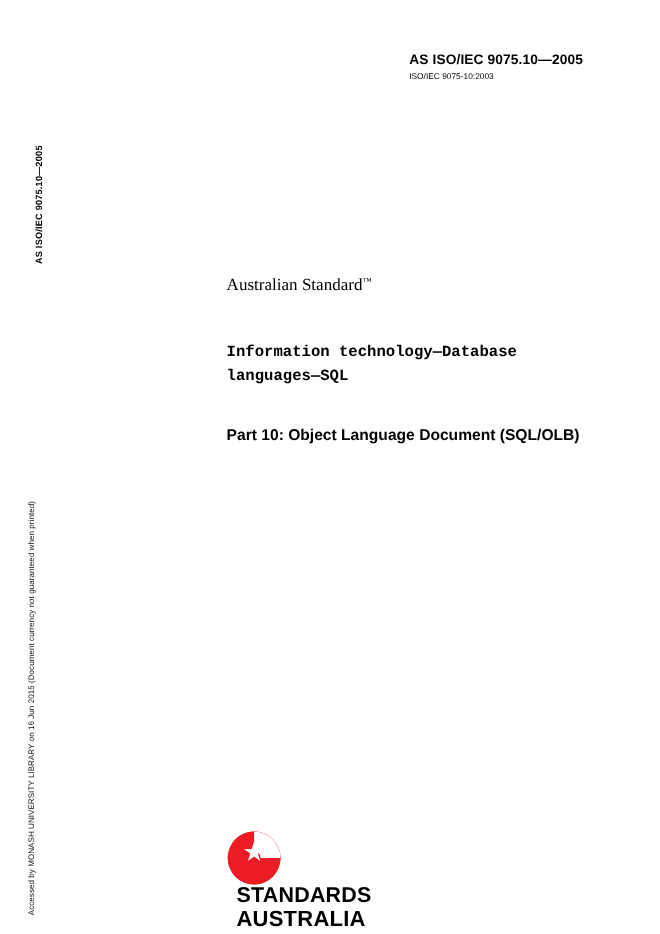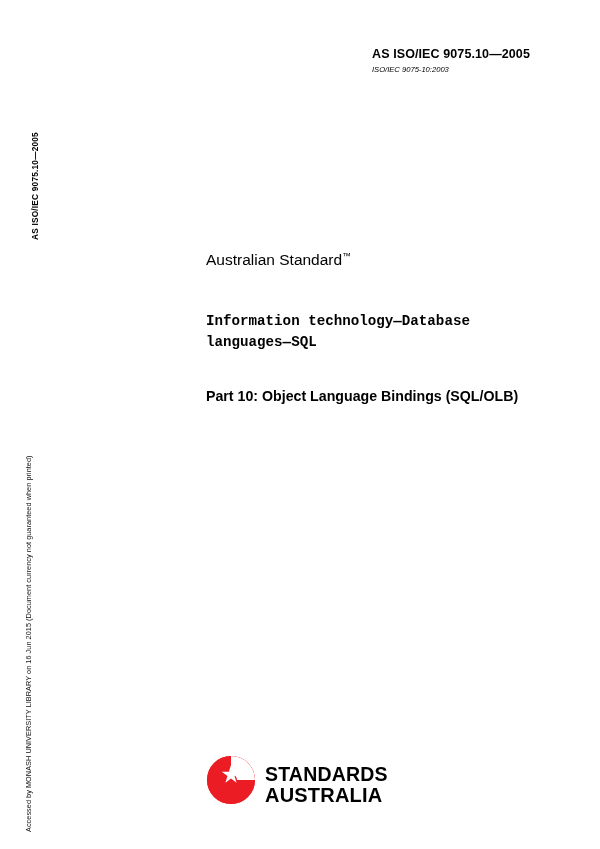--- a/index.html
+++ b/index.html
@@ -32,21 +32,20 @@
     letter-spacing: 0.1px;
     white-space: nowrap;
     line-height: 1.2;
   }
   .header-sub {
     font-size: 7.6px;
     font-weight: normal;
     margin-top: 3px;
     white-space: nowrap;
     line-height: 1.2;
-    font-style: italic;
   }
 
   
   .spine-label {
     position: absolute;
     left: 30px;
     top: 100px;
     width: 18px;
     height: 140px;
     font-size: 8.3px;
@@ -77,20 +76,21 @@
     position: absolute;
     left: 206px;
     top: 250px;
     width: 350px;
   }
   .as-line {
     font-size: 15.5px;
     font-weight: normal;
     line-height: 1.25;
     margin: 0 0 42px 0;
+    font-family: Liberation Serif, serif;
   }
   .as-line .tm {
     font-size: 8.5px;
     vertical-align: super;
     line-height: 1;
   }
   .doc-title {
     font-size: 14.2px;
     font-weight: bold;
     line-height: 1.42;
@@ -105,21 +105,22 @@
     margin: 0;
     max-width: 330px;
   }
 
   
   .logo-wrap {
     position: absolute;
     left: 206px;
     top: 755px;
     display: flex;
-    align-items: flex-end;
+    align-items: flex-start;
+    flex-direction: column;
   }
   .logo-mark {
     width: 50px;
     height: 50px;
     position: relative;
     flex: 0 0 auto;
   }
   .logo-text {
     margin-left: 9px;
     line-height: 1.0;
@@ -150,21 +151,21 @@
 
   <div class="spine-label">AS ISO/IEC 9075.10—2005</div>
 
   <div class="accession-label">Accessed by MONASH UNIVERSITY LIBRARY on 16 Jun 2015 (Document currency not guaranteed when printed)</div>
 
   <div class="title-area">
     <div class="as-line">
       <span>Australian Standard</span><span class="tm">™</span>
     </div>
     <div class="doc-title">Information technology—Database languages—SQL</div>
-    <div class="part-title">Part 10: Object Language Bindings (SQL/OLB)</div>
+    <div class="part-title">Part 10: Object Language Document (SQL/OLB)</div>
   </div>
 
   <div class="logo-wrap">
     <div class="logo-mark">
       <svg viewBox="0 0 100 100" width="50" height="50" aria-hidden="true">
         <path d="M50 2 A48 48 0 1 1 50 98 L50 62 A12 12 0 1 0 50 38 Z" fill="#EC1C24"></path>
         <path d="M50 2 A48 48 0 0 0 50 98 L50 62 A12 12 0 0 1 50 38 Z" fill="#EC1C24"></path>
         <circle cx="50" cy="50" r="48" fill="#EC1C24"></circle>
         <path d="M98 50 A48 48 0 0 0 50 2 L50 38 A12 12 0 0 1 62 50 Z" fill="#ffffff"></path>
         <path d="M50 20 L54.2 33.6 L68.5 33.6 L57.0 42.0 L61.2 55.6 L50 47.2 L38.8 55.6 L43.0 42.0 L31.5 33.6 L45.8 33.6 Z" fill="#ffffff"></path>

